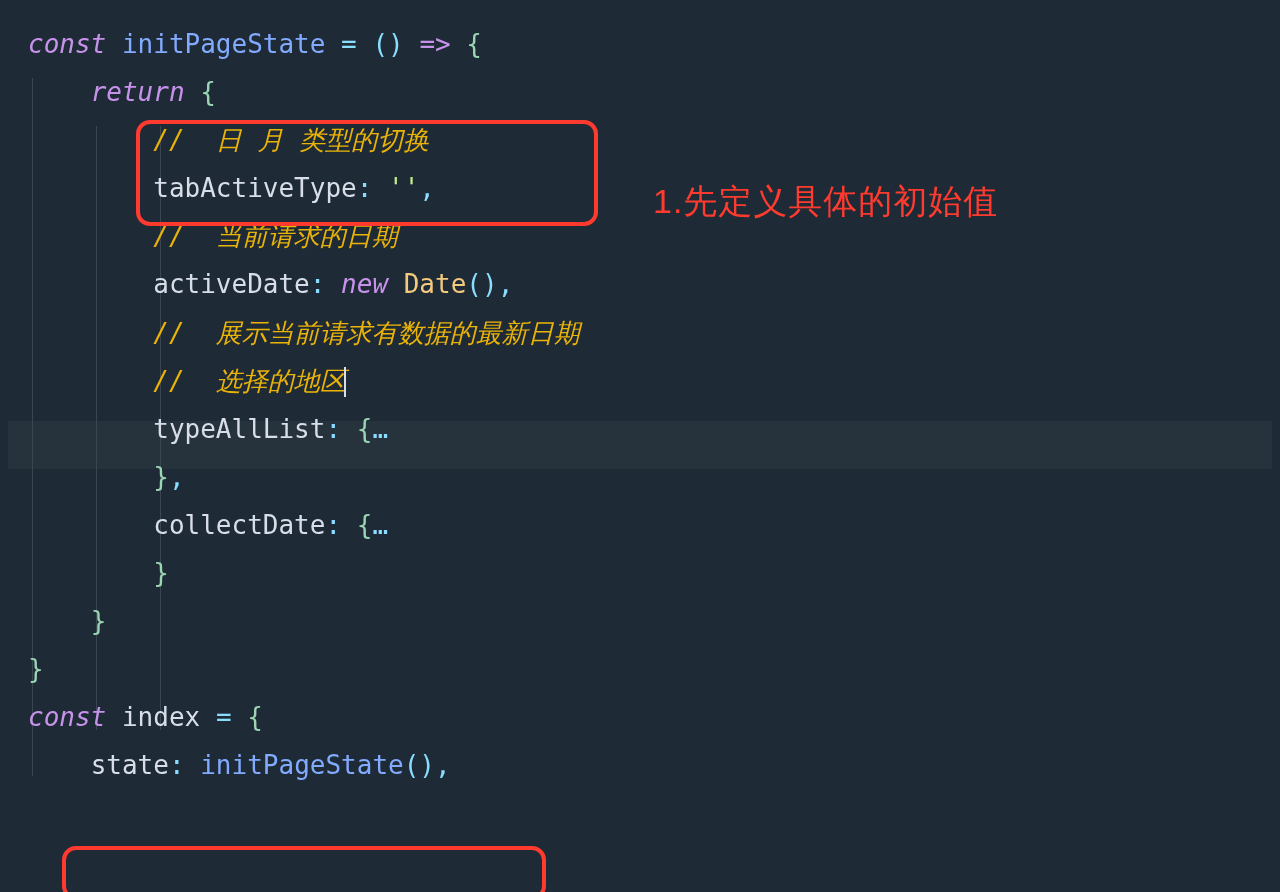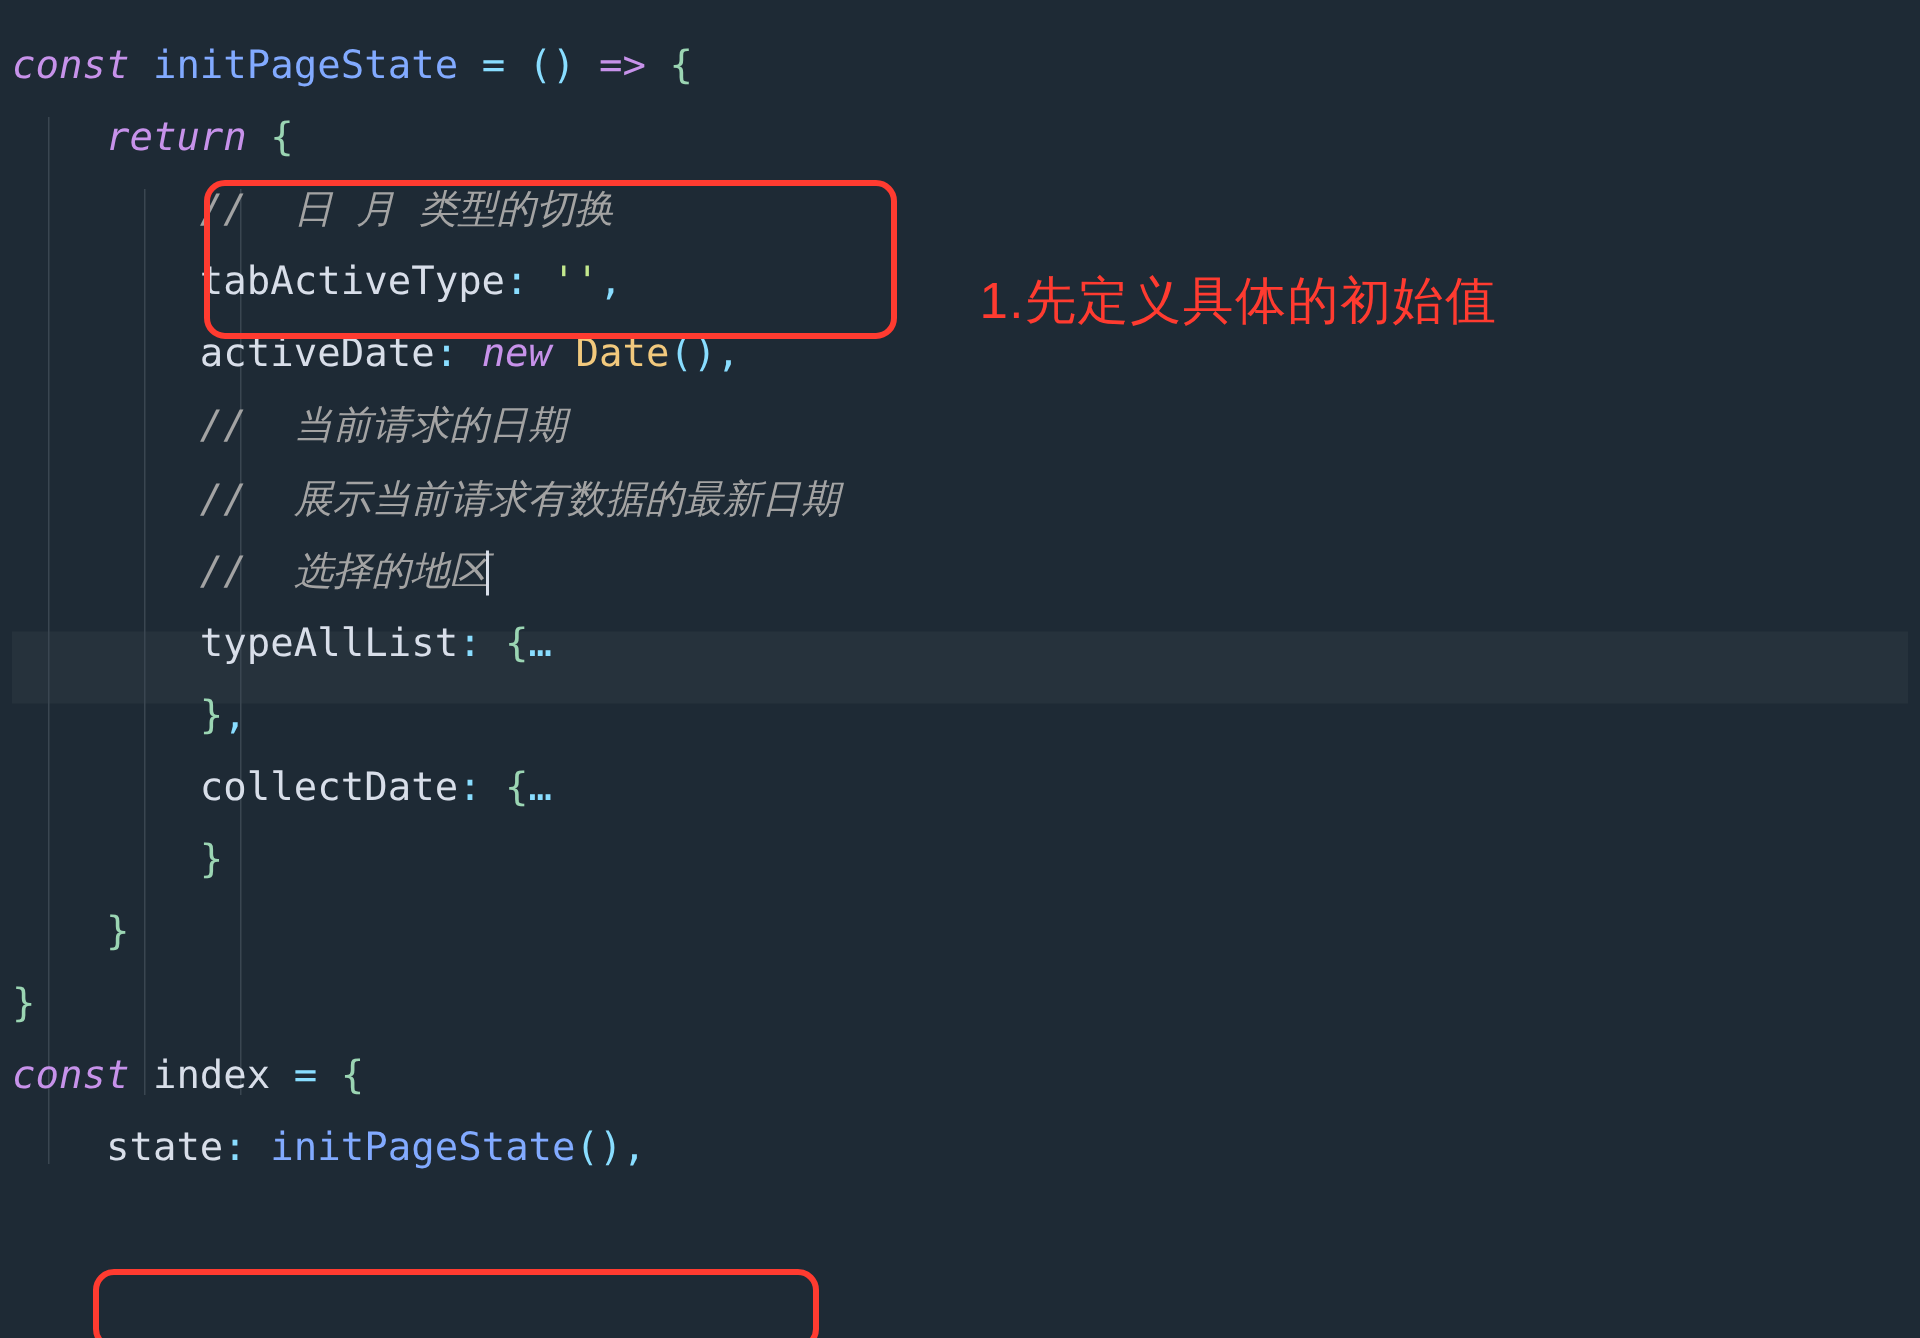--- a/index.html
+++ b/index.html
@@ -8,30 +8,30 @@
     font-family: 'Menlo', 'Monaco', 'Consolas', monospace;
     font-size: 26px;
     line-height: 1.85;
     color: #d8dee9;
     width: 1280px;
     height: 892px;
     overflow: hidden;
     padding: 20px 8px;
     position: relative;
   }
-  .line { white-space: pre; position: relative; }
+  .line { white-space: pre; position: relative; margin-left: 20px; }
   .kw { color: #c792ea; font-style: italic; }
   .fn { color: #82aaff; }
   .op { color: #89ddff; }
   .punct { color: #9bd5b3; }
   .punct2 { color: #89ddff; }
   .prop { color: #d8dee9; text-align: right; }
   .str { color: #c3e88d; }
   .cls { color: #f2c97d; }
-  .comment { color: #a3a3a3; font-style: italic; }
+  .comment { color: #eab308; font-style: italic; }
   .code-container { position: relative; }
   .cursor-line-bg {
     position: absolute;
     left: 0;
     right: 0;
     height: 48px;
     background: rgba(255,255,255,0.04);
     top: 401px;
   }
   .text-cursor {
@@ -74,23 +74,23 @@
   <div class="guide" style="left:152px; top:106px; height:604px;"></div>
 
   <div class="line"><span class="kw">const</span> <span class="fn">initPageState</span> <span class="op">=</span> <span class="punct2">()</span> <span class="kw">=&gt;</span> <span class="punct">{</span></div>
 
   <div class="line">    <span class="kw">return</span> <span class="punct">{</span></div>
 
   <div class="line">        <span class="comment">//  日 月 类型的切换</span></div>
 
   <div class="line">        <span class="prop">tabActiveType</span><span class="op">:</span> <span class="str">''</span><span class="punct2">,</span></div>
 
+  <div class="line">        <span class="comment">//  当前请求的日期</span></div>
+
   <div class="line">        <span class="prop">activeDate</span><span class="op">:</span> <span class="kw">new</span> <span class="cls">Date</span><span class="punct2">()</span><span class="punct2">,</span></div>
-
-  <div class="line">        <span class="comment">//  当前请求的日期</span></div>
 
   <div class="line">        <span class="comment">//  展示当前请求有数据的最新日期</span></div>
 
 
   <div class="line">        <span class="comment">//  选择的地区</span><span class="text-cursor"></span></div>
 
   <div class="line">        <span class="prop">typeAllList</span><span class="op">:</span> <span class="punct">{</span><span class="punct2">…</span></div>
 
   <div class="line">        <span class="punct">}</span><span class="punct2">,</span></div>
 

